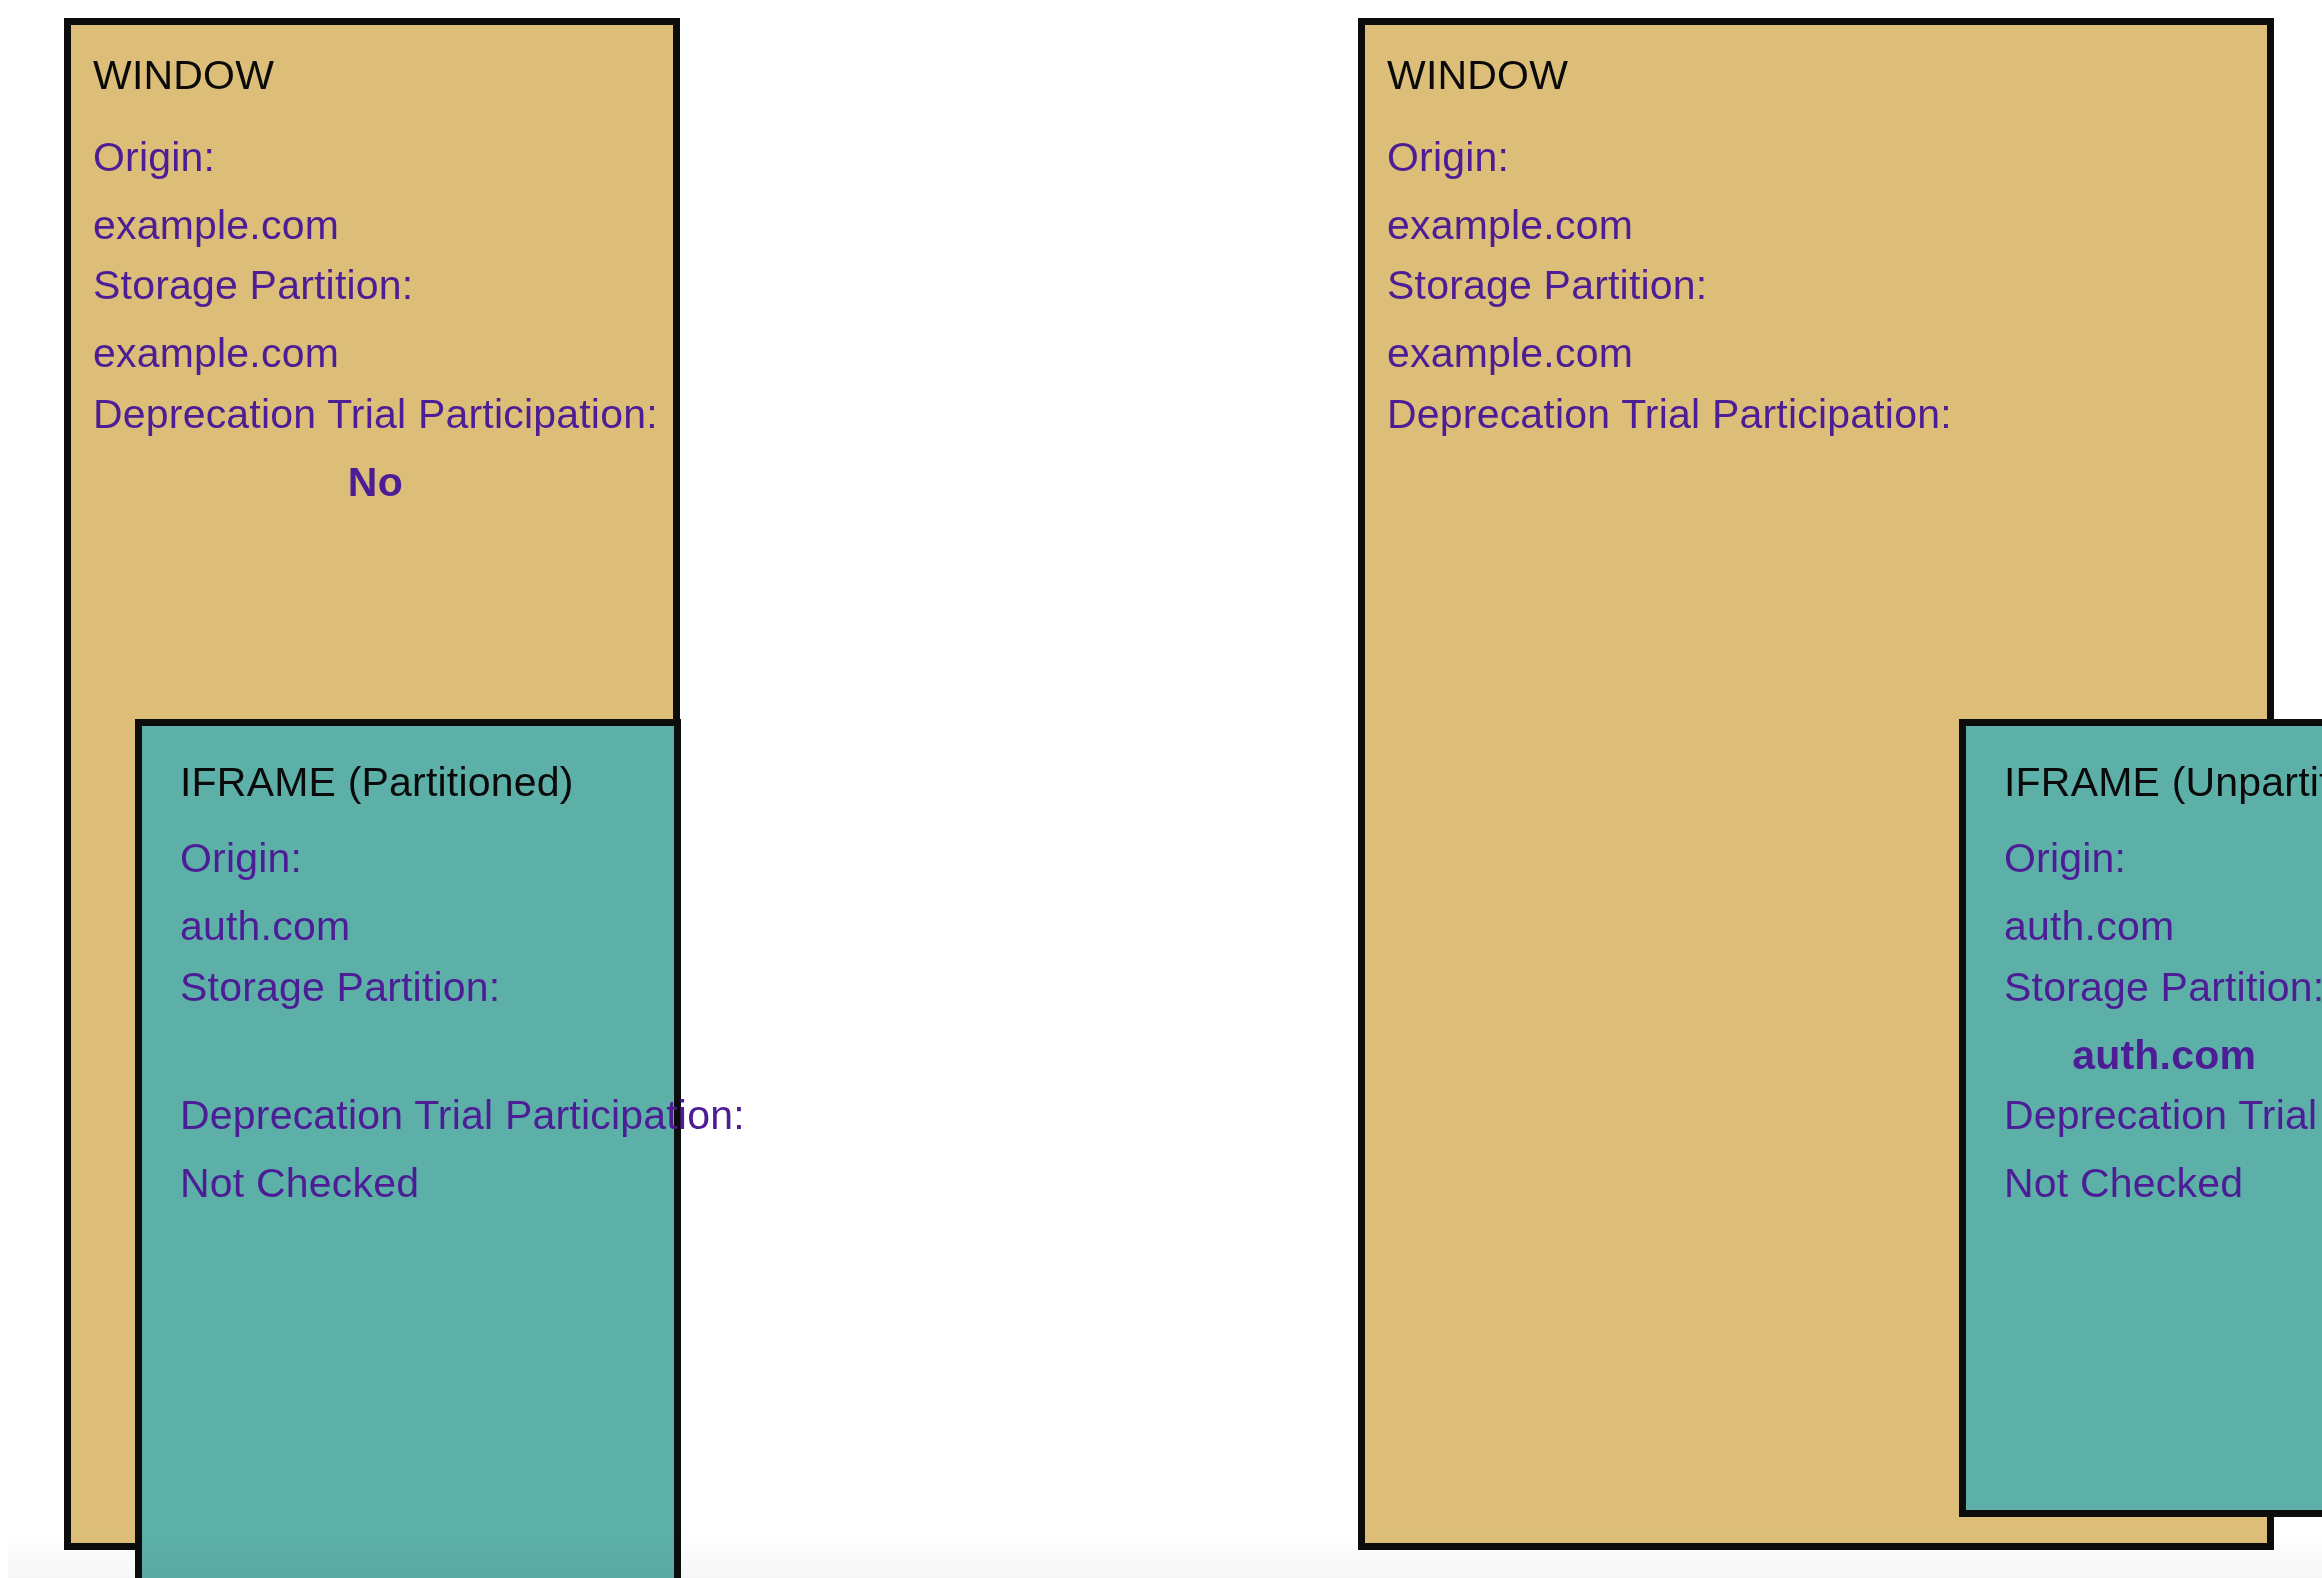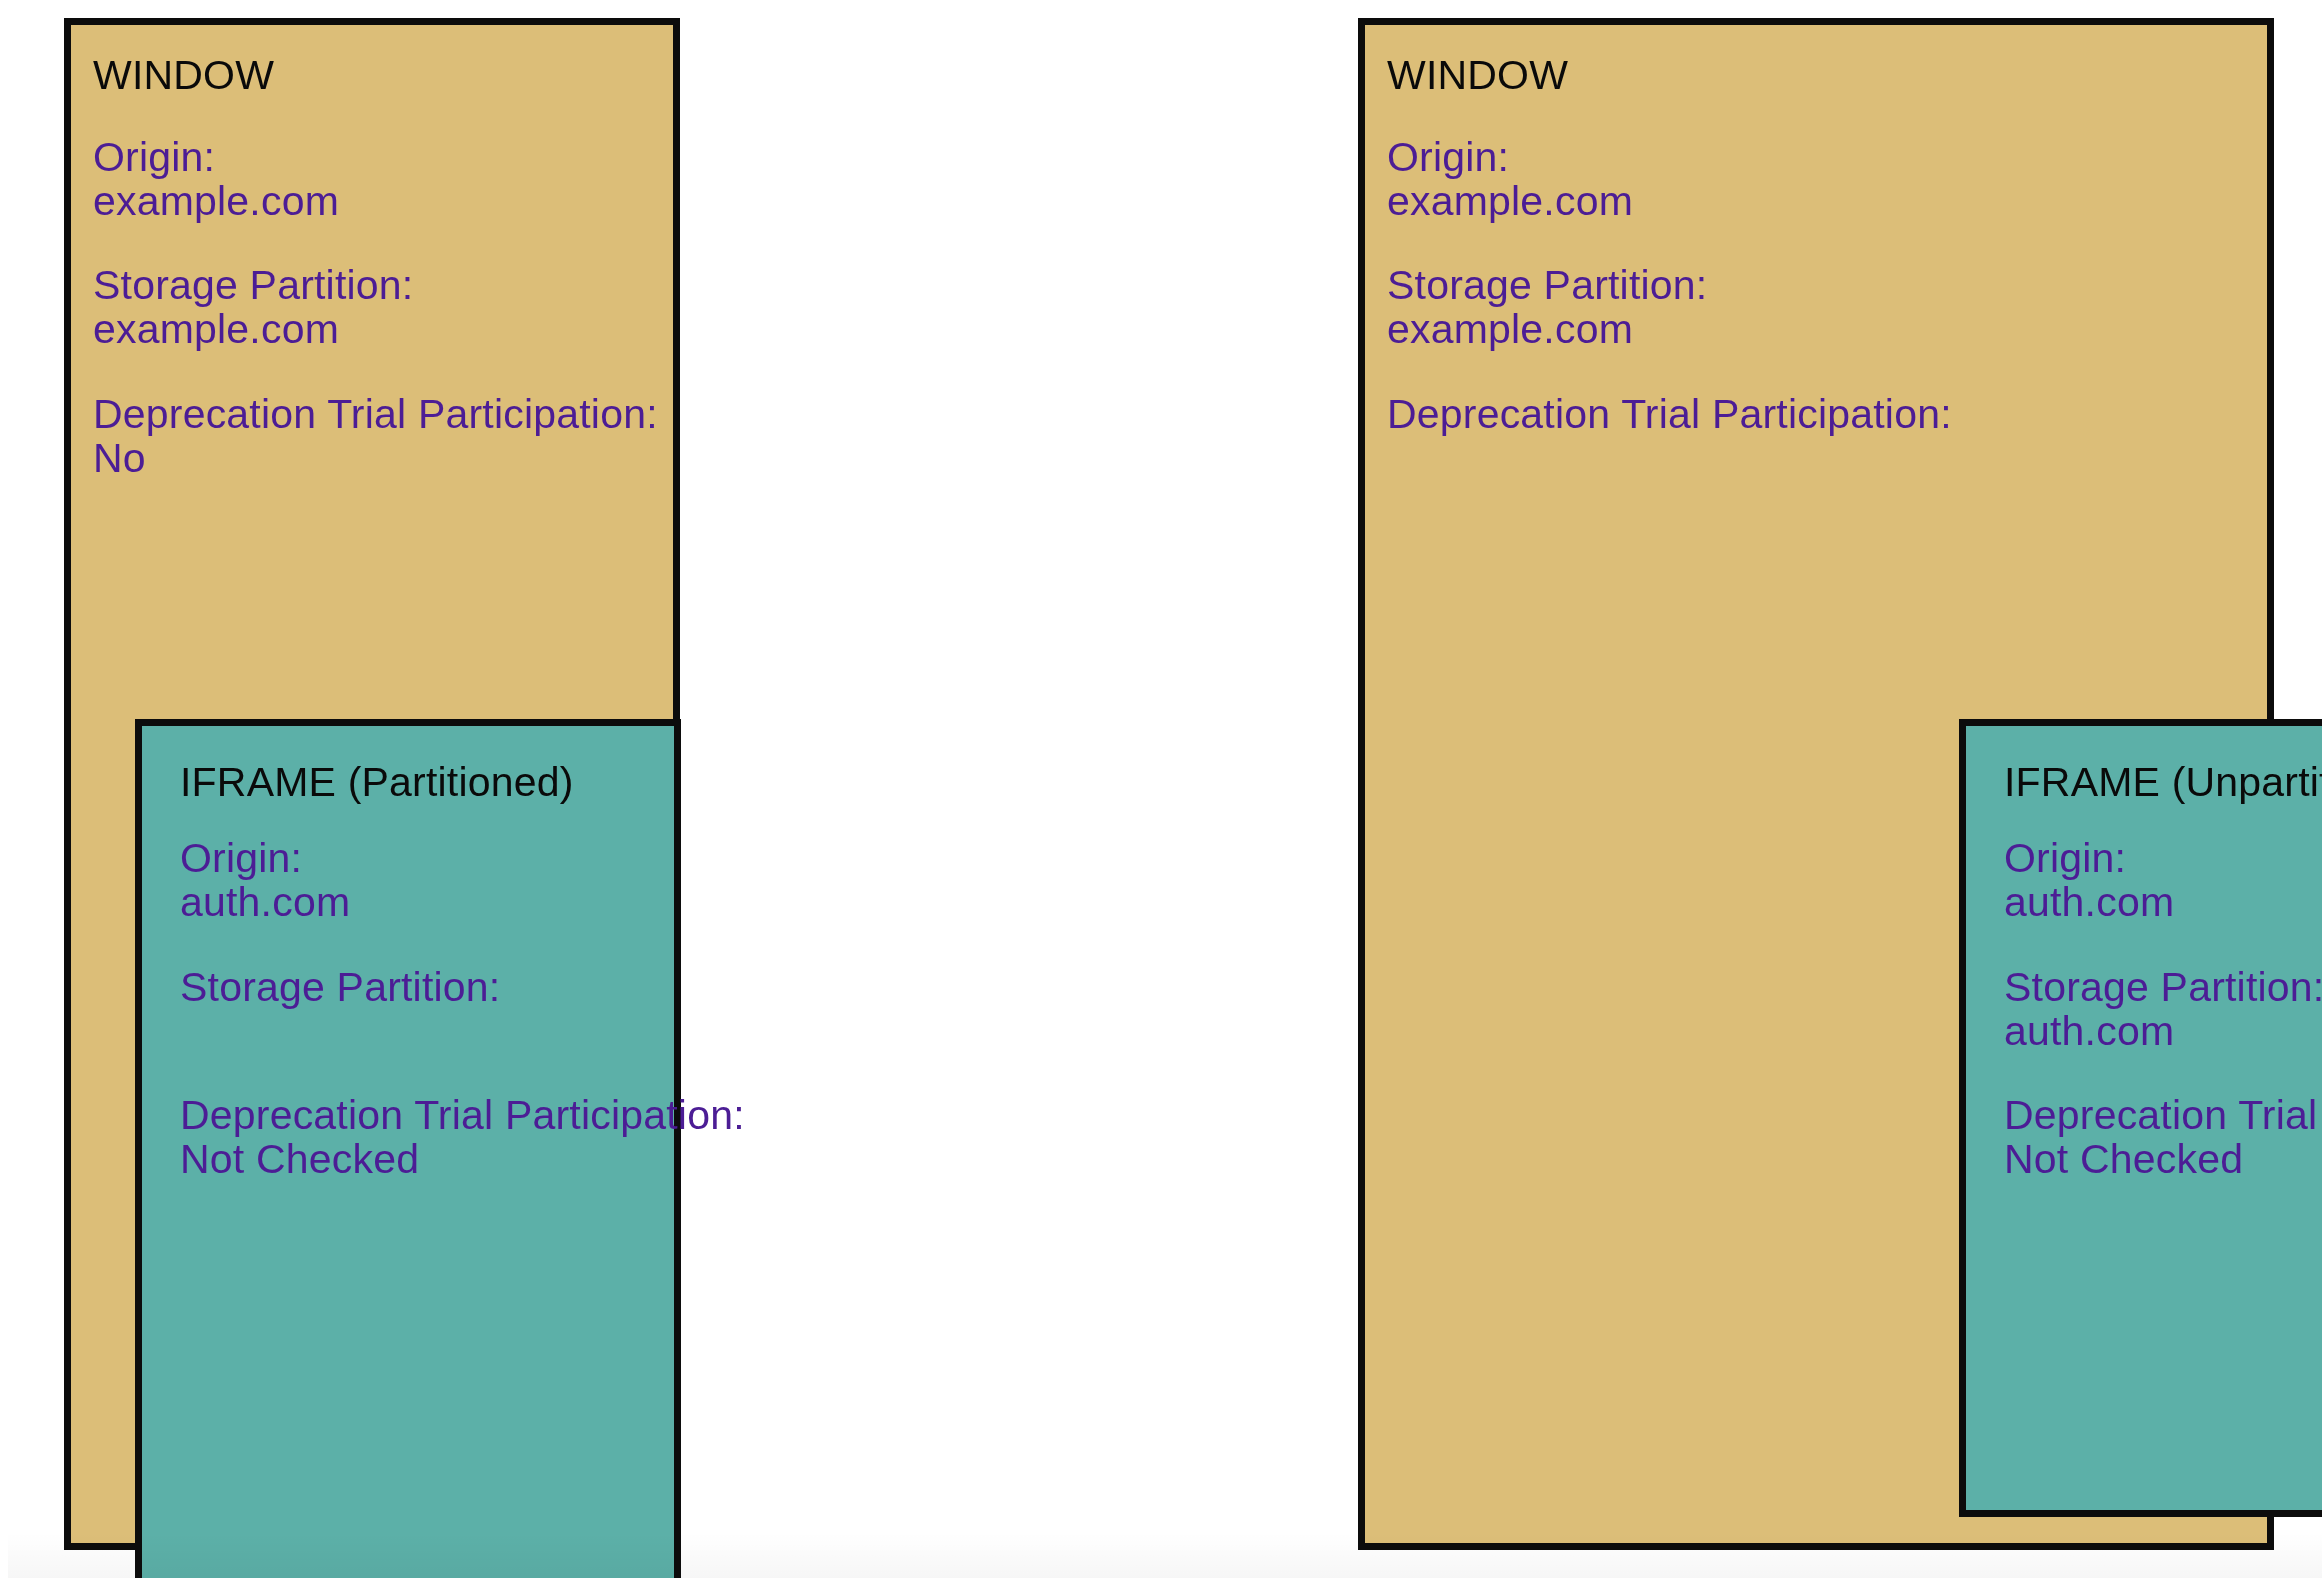--- a/index.html
+++ b/index.html
@@ -54,22 +54,22 @@
   }
   .field {
     position: absolute;
     font-size: 41px;
     line-height: 1.08;
     color: #4c1d95;
     white-space: nowrap;
     letter-spacing: 0.2px;
   }
   .field .field-label { display: block; font-weight: 400; }
-  .field .field-value { display: block; font-weight: 400; }
-  .field .field-value.bold { font-weight: 400; }
+  .field .field-value { display: block; font-weight: 400; margin-top: 24px; }
+  .field .field-value.bold { font-weight: 700; text-align: center; }
 
   
   .w-title  { left: 22px;  top: 26px; }
   .w-f1     { left: 22px;  top: 110px; }
   .w-f2     { left: 22px;  top: 238px; }
   .w-f3     { left: 22px;  top: 367px; }
 
   
   .i-title  { left: 38px;  top: 32px; }
   .i-f1     { left: 38px;  top: 110px; }

